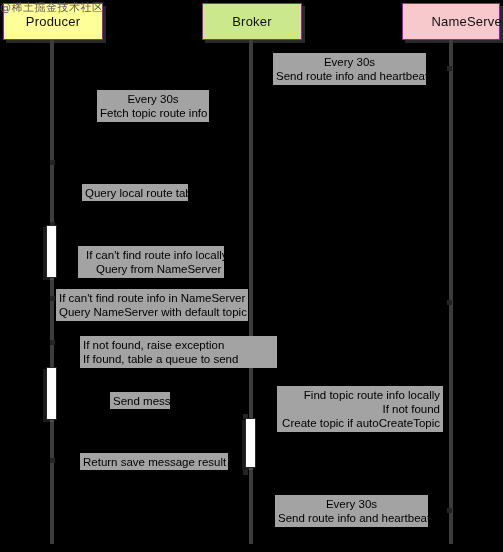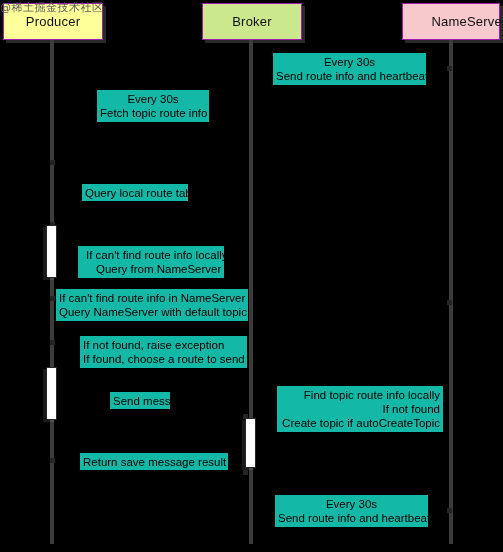--- a/index.html
+++ b/index.html
@@ -46,21 +46,21 @@
     position: absolute;
     width: 11px;
     box-sizing: border-box;
     background: #ffffff;
     border: 1px solid #262626;
     box-shadow: -3px 2px 0 rgba(255,255,255,0.10);
   }
   
   .note {
     position: absolute;
-    background: #14b8a6;
+    background: #a3a3a3;
     color: #000000;
     font-size: 11.5px;
     line-height: 14px;
     padding: 2px 3px;
     box-sizing: border-box;
     white-space: pre;
   }
   .note .ln { display: block; }
   .note .ctr { text-align: center; }
   .tick {
@@ -117,21 +117,21 @@
       <div class="activation" style="left: 46px; top: 225px; width: 11px; height: 53px;"></div>
       <div class="activation" style="left: 46px; top: 367px; width: 11px; height: 53px;"></div>
       <div class="activation" style="left: 245px; top: 418px; width: 11px; height: 50px;"></div>
     </div>
   <div id="notes-layer">
       <div class="note" style="left: 273px; top: 53px; width: 153px; height: 32px;"><span class="ln ctr">Every 30s</span><span class="ln">Send route info and heartbeat</span></div>
       <div class="note" style="left: 97px; top: 90px; width: 112px; height: 32px;"><span class="ln ctr">Every 30s</span><span class="ln">Fetch topic route info</span></div>
       <div class="note" style="left: 82px; top: 184px; width: 106px; height: 17px;"><span class="ln">Query local route table</span></div>
       <div class="note" style="left: 78px; top: 246px; width: 146px; height: 32px; padding-left: 8px;"><span class="ln">If can't find route info locally</span><span class="ln" style="padding-left: 10px;">Query from NameServer</span></div>
       <div class="note" style="left: 56px; top: 289px; width: 192px; height: 32px;"><span class="ln">If can't find route info in NameServer</span><span class="ln">Query NameServer with default topic</span></div>
-      <div class="note" style="left: 80px; top: 336px; width: 167px; height: 32px;"><span class="ln">If not found, raise exception</span><span class="ln">If found, choose a route to send</span></div>
+      <div class="note" style="left: 80px; top: 336px; width: 197px; height: 32px;"><span class="ln">If not found, raise exception</span><span class="ln">If found, table a queue to send</span></div>
       <div class="note" style="left: 110px; top: 392px; width: 60px; height: 17px;"><span class="ln">Send message</span></div>
       <div class="note" style="left: 277px; top: 386px; width: 166px; height: 46px; text-align: right;"><span class="ln">Find topic route info locally</span><span class="ln">If not found</span><span class="ln">Create topic if autoCreateTopic</span></div>
       <div class="note" style="left: 80px; top: 453px; width: 148px; height: 17px;"><span class="ln">Return save message result</span></div>
       <div class="note" style="left: 275px; top: 495px; width: 153px; height: 32px;"><span class="ln ctr">Every 30s</span><span class="ln">Send route info and heartbeat</span></div>
     </div>
 
   <div class="watermark">@稀土掘金技术社区</div>
 
 </div>
 

